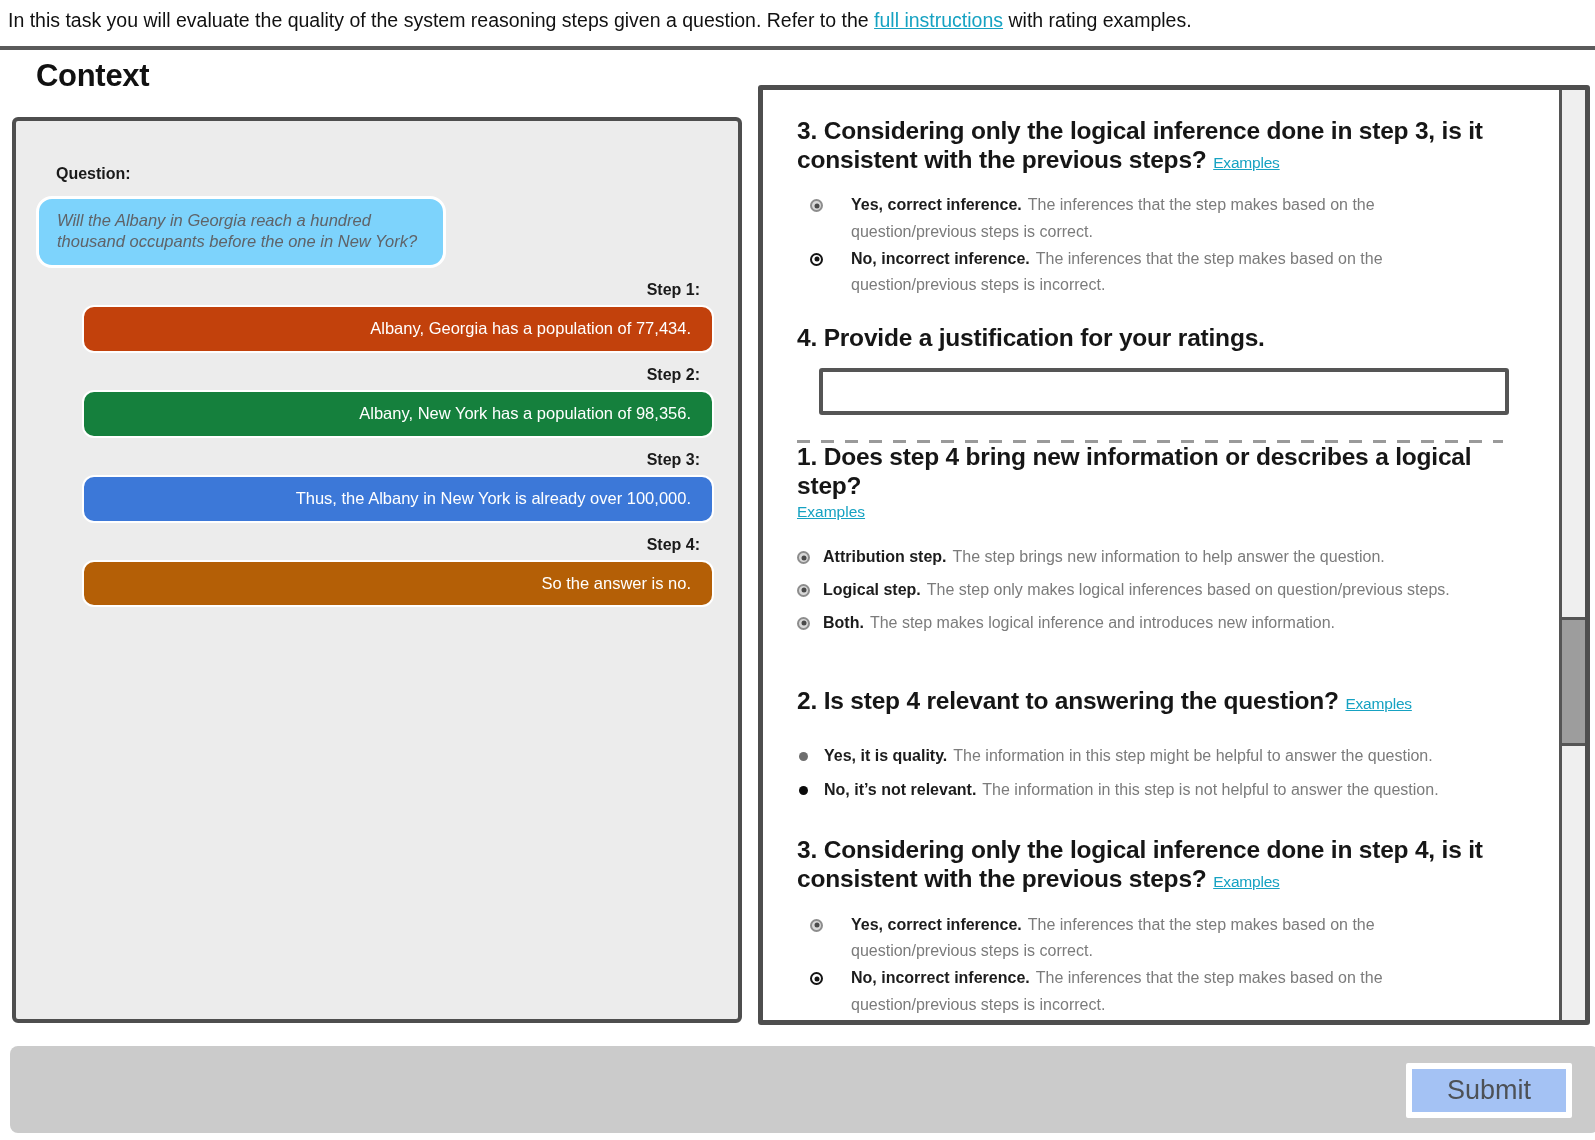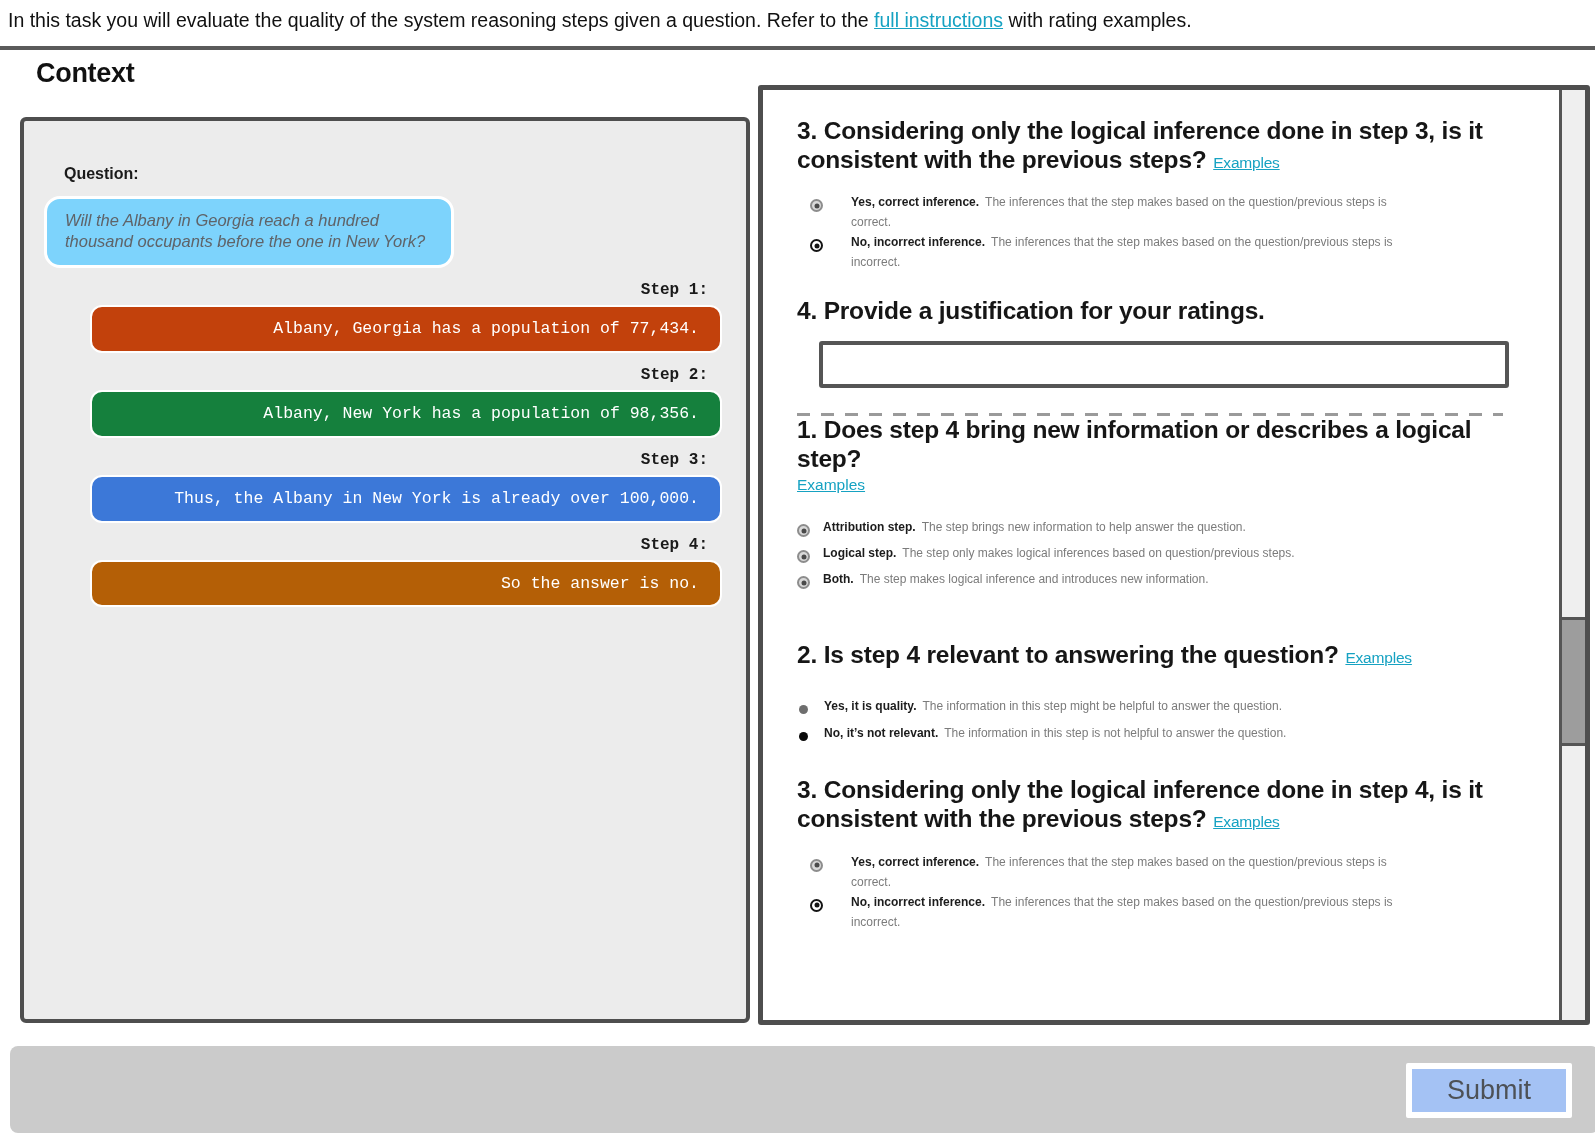--- a/index.html
+++ b/index.html
@@ -4,42 +4,42 @@
 <style>
   * { margin:0; padding:0; box-sizing:border-box; }
   html,body { width:1595px; height:1140px; background:#fff; font-family:"Liberation Sans", sans-serif; overflow:hidden; position:relative; }
 
   
   .topbar { position:absolute; top:0; left:0; width:1595px; height:50px; padding:9px 10px 0 8px;
             font-size:19.5px; color:#111; border-bottom:4px solid #5b5b5b; background:#fff; }
   .instr-link { color:#16a2c2; text-decoration:underline; cursor:pointer; }
 
   
-  .context-title { position:absolute; left:36px; top:58px; font-size:27px; font-weight:bold; color:#111; letter-spacing:-0.3px; }
-  .left-panel { position:absolute; left:20px; top:117px; width:730px; height:906px; background:#ececec;
+  .context-title { position:absolute; left:36px; top:58px; font-size:31px; font-weight:bold; color:#111; letter-spacing:-0.3px; }
+  .left-panel { position:absolute; left:12px; top:117px; width:730px; height:906px; background:#ececec;
                 border:4px solid #4e4e4e; border-radius:6px; padding:44px 24px 16px 20px; }
   .question-label { margin-left:20px; font-weight:bold; font-size:16px; color:#1a1a1a; margin-bottom:13px; }
   .question-bubble { width:410px; background:#f6dc8e; border:3px solid #fff; border-radius:16px;
                      padding:11px 18px 13px 18px; color:#5f6368; font-size:16.5px; line-height:1.28; }
-  .steps { padding-left:46px; margin-top:10px;font-family:Liberation Mono, monospace; }
+  .steps { padding-left:46px; margin-top:10px; }
   .step-label { text-align:right; font-weight:bold; font-size:16px; color:#1a1a1a; margin:13px 14px 6px 0; }
   .step-bubble { width:632px; border:2.5px solid #fff; border-radius:12px; color:#fff; font-size:16.5px;
                  text-align:right; padding:12px 21px; line-height:1.2; }
 
   
   .right-panel { position:absolute; left:758px; top:85px; width:832px; height:940px; background:#fff;
                  border:5px solid #4e4e4e; border-radius:3px; }
   .rp-content { position:absolute; left:0; top:0; width:100%; height:100%; padding:27px 80px 0 34px; overflow:hidden; }
   .q-heading { font-size:24.5px; font-weight:bold; color:#161616; line-height:1.17; letter-spacing:-0.2px; max-width:710px; }
   .examples-link { color:#16a2c2; text-decoration:underline; font-size:15.5px; font-weight:normal; cursor:pointer; white-space:nowrap; }
   .examples-line { margin-top:3px; }
 
   .opt-row { display:flex; align-items:flex-start; }
   .opt-row.grpA { padding-left:13px; }
-  .opt-text { font-size:12px; line-height:1.67; color:#7b7b7b; }
+  .opt-text { font-size:16px; line-height:1.67; color:#7b7b7b; }
   .opt-text.narrow { max-width:556px; }
   .opt-label { font-weight:bold; color:#1c1c1c; margin-right:6px; }
 
   .radio { flex:0 0 auto; width:13px; height:13px; border-radius:50%; position:relative; margin-top:7px; }
   .opt-row.grpA .radio { margin-right:28px; }
   .opt-row.grpB .radio { margin-right:13px; }
   .radio::after { content:""; position:absolute; left:50%; top:50%; width:5px; height:5px; border-radius:50%; transform:translate(-50%,-50%); }
   .radio.unsel { border:2.5px solid #8d8d8d; background:#d9d9d9; }
   .radio.unsel::after { background:#4a4a4a; }
   .radio.sel { border:2.5px solid #141414; background:#fff; }

